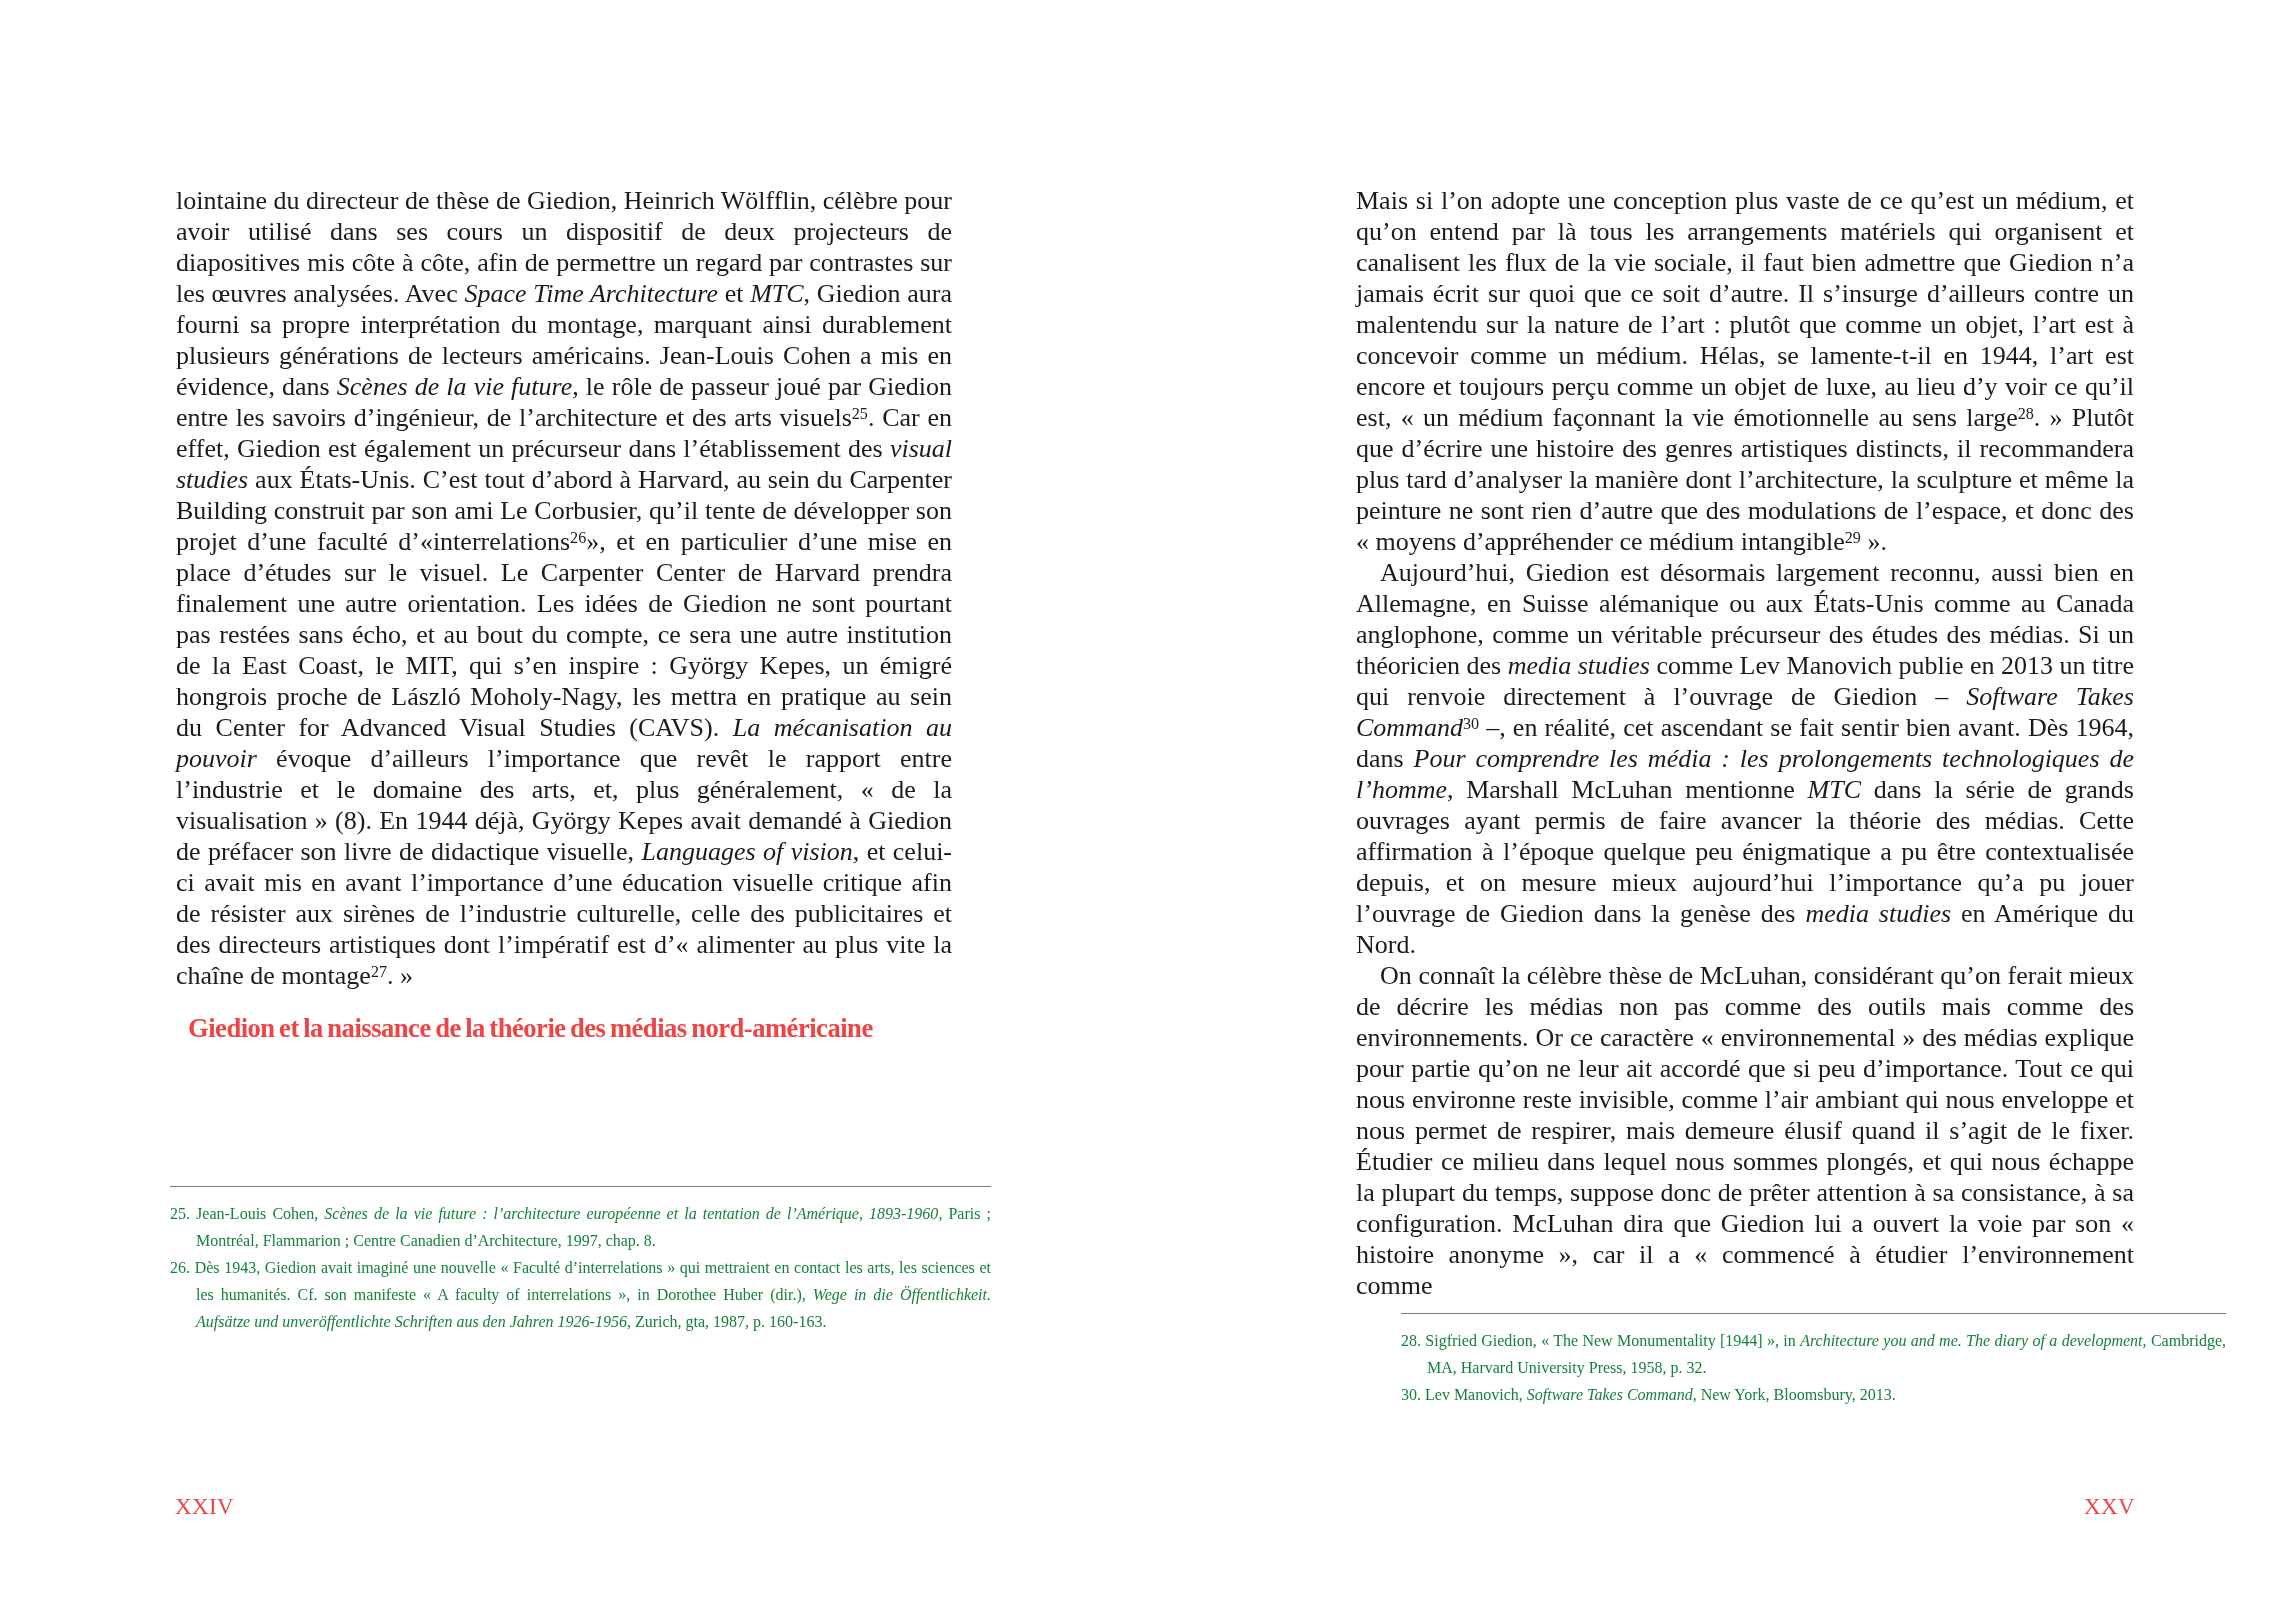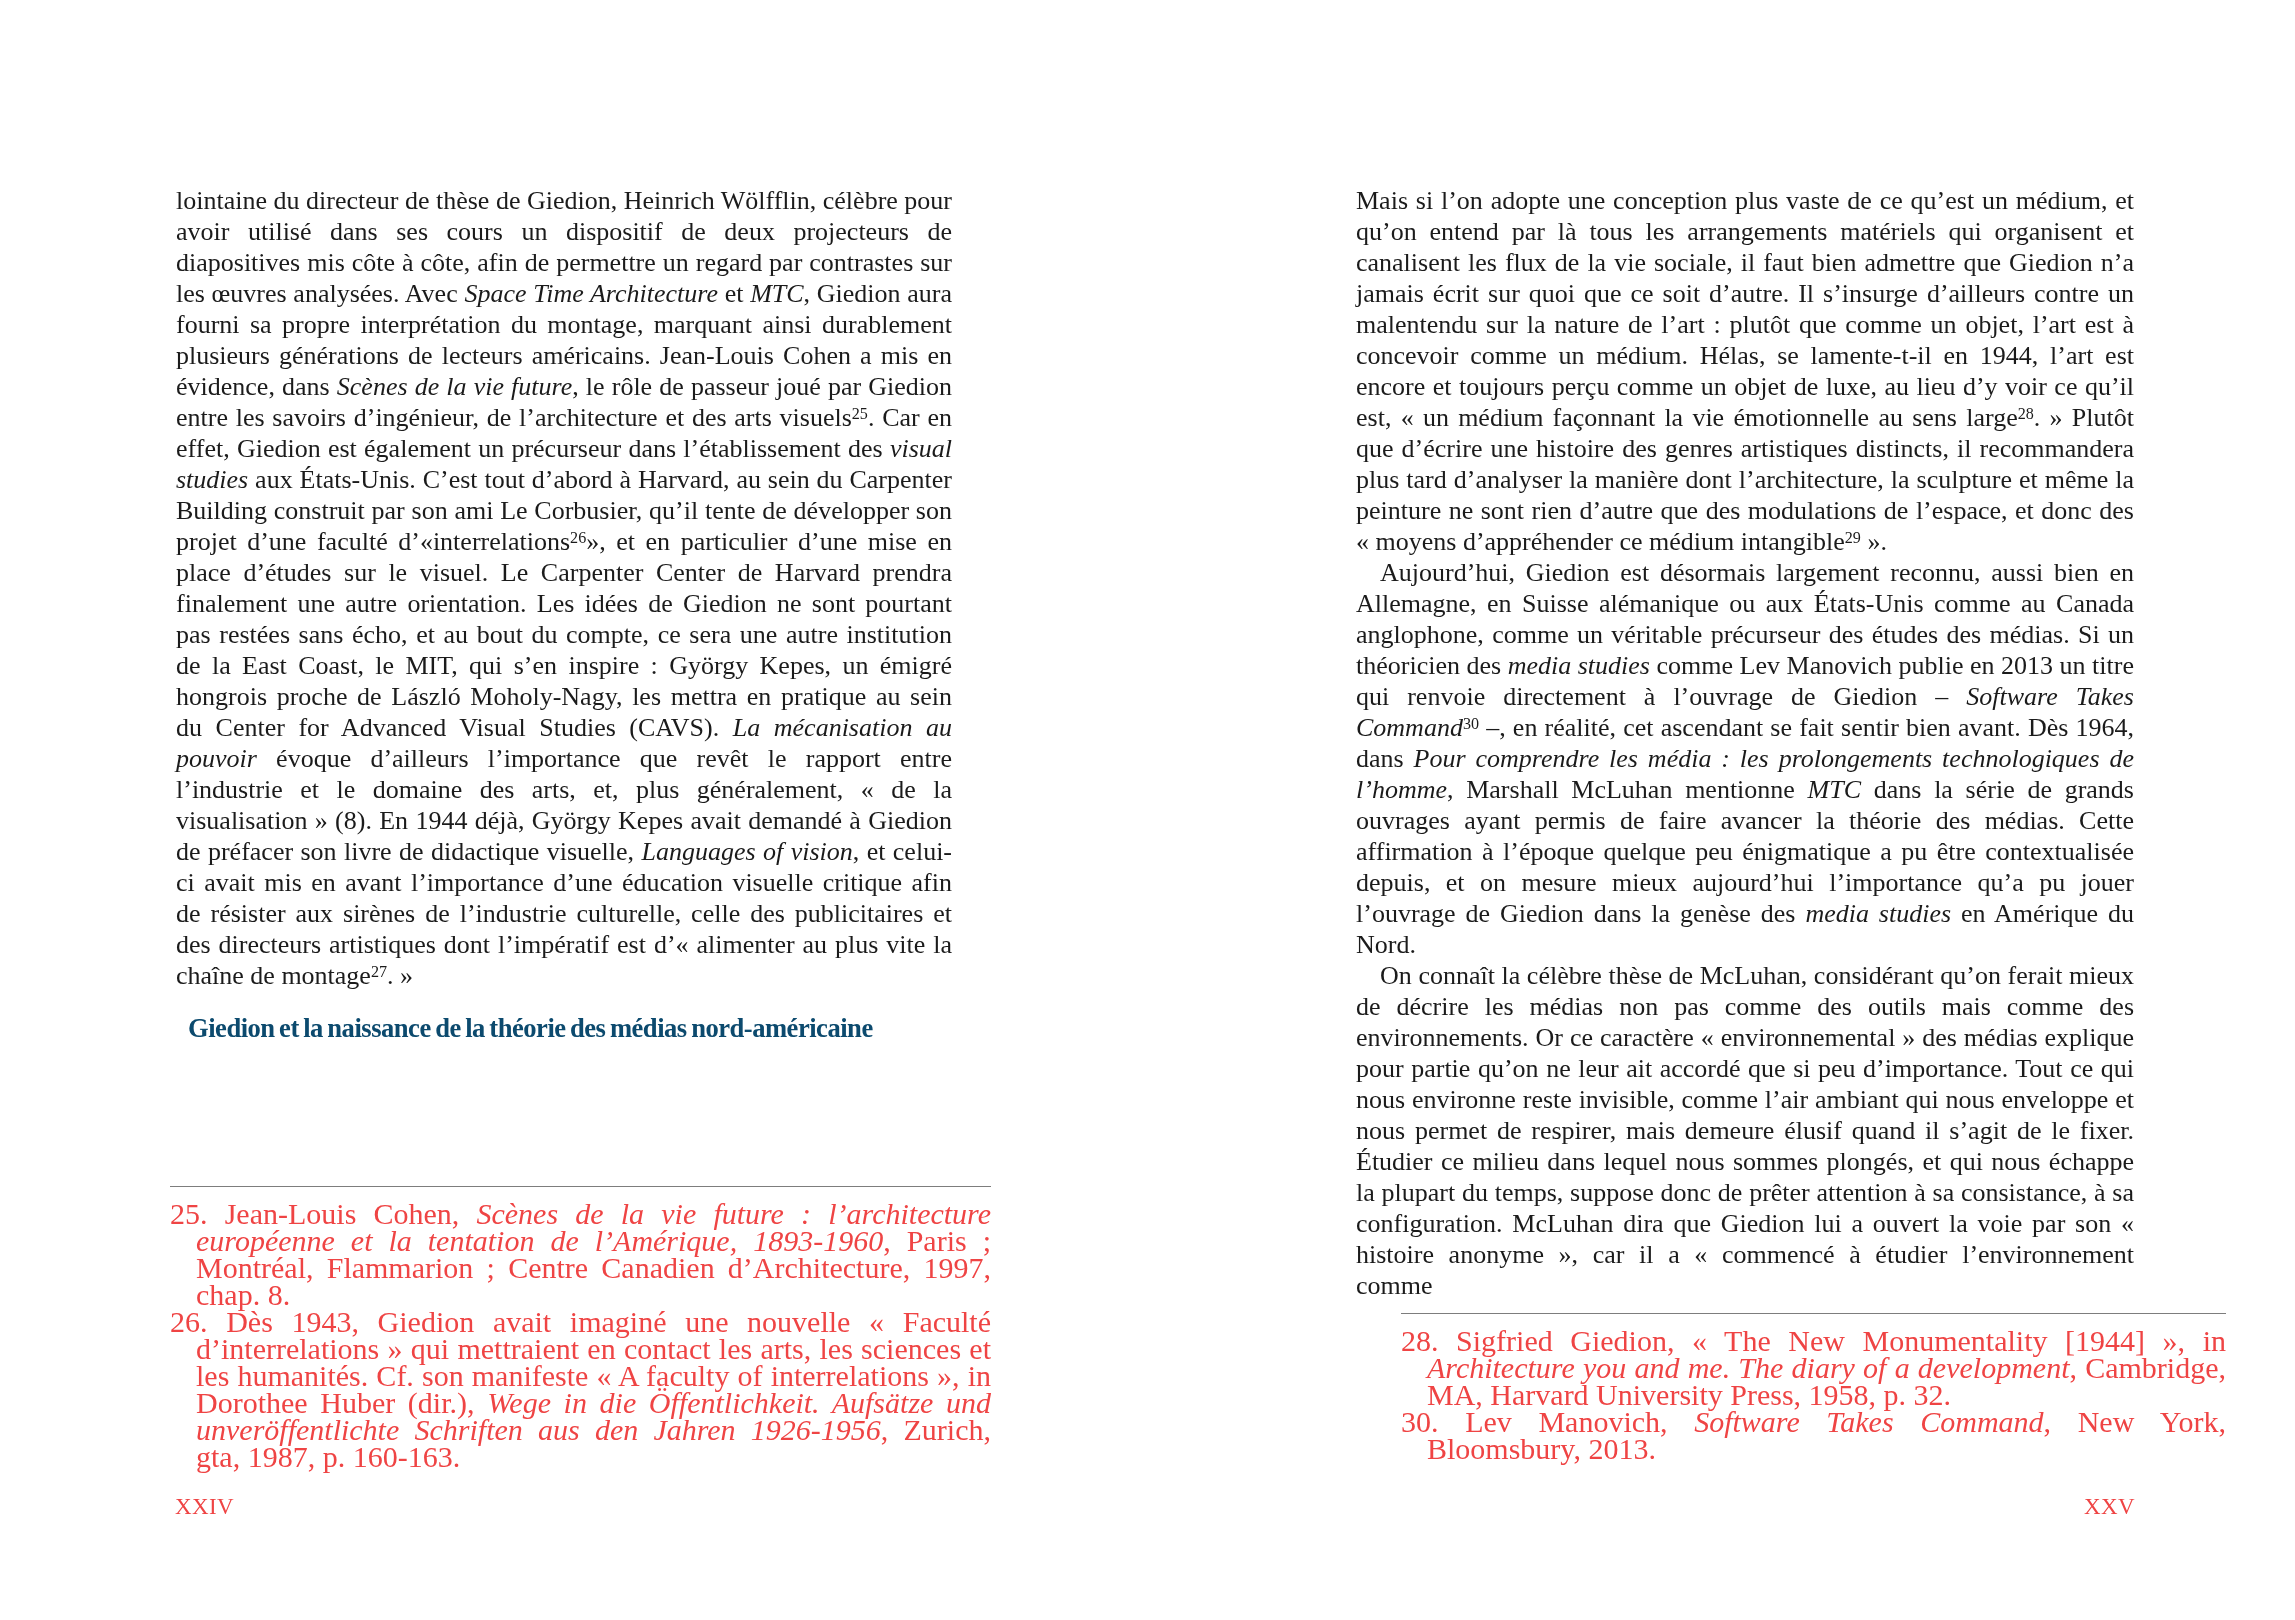--- a/index.html
+++ b/index.html
@@ -23,29 +23,29 @@
   .body-col p.noindent { text-indent:0; }
 
   .section-heading {
     font-size:26.6px;
     font-weight:bold;
     letter-spacing:-0.5px;
     word-spacing:-1.7px;
     margin:22px 0 6px 0;
     text-indent:12px;
     text-align:left;
-    color:#0c4a6e;
+    color:#ef4444;
   }
 
   .footnotes {
     position:absolute;
-    font-size:30px;
+    font-size:16px;
     line-height:27px;
     text-align:justify;
-    color:#ef4444;
+    color:#15803d;
   }
   .fn-rule {
     border:none;
     border-top:1.7px solid #7d7d7d;
     margin:0 0 13px 0;
   }
   .fn { margin:0; padding-left:26px; text-indent:-26px; }
   .fn .fn-num { display:inline; }
 
   .folio {

